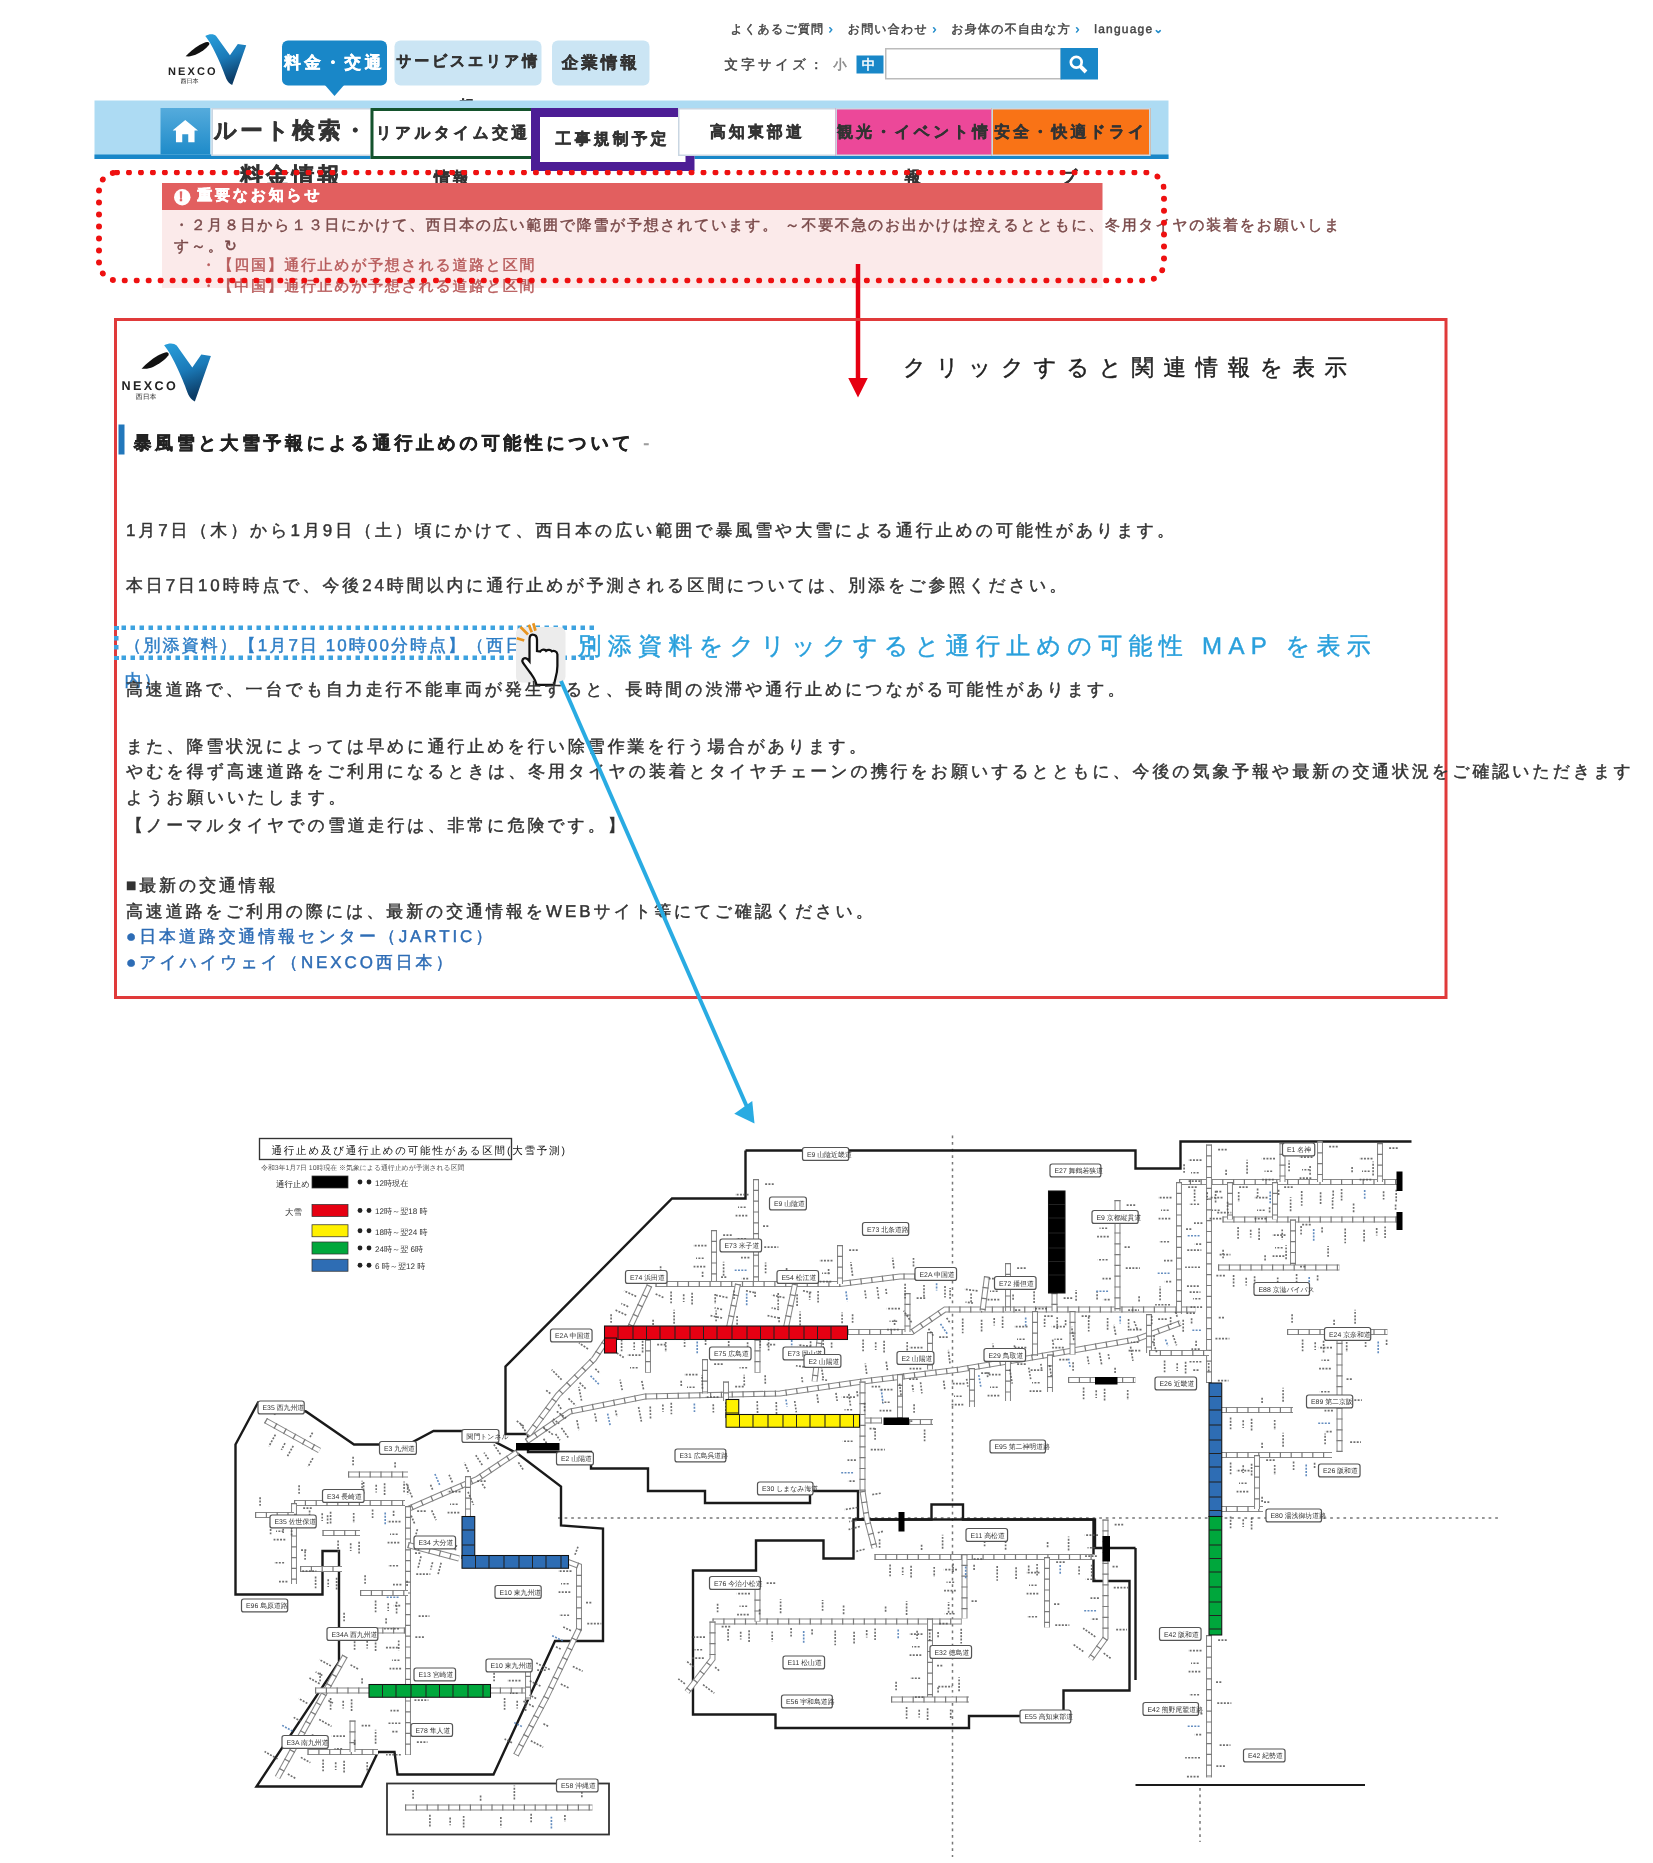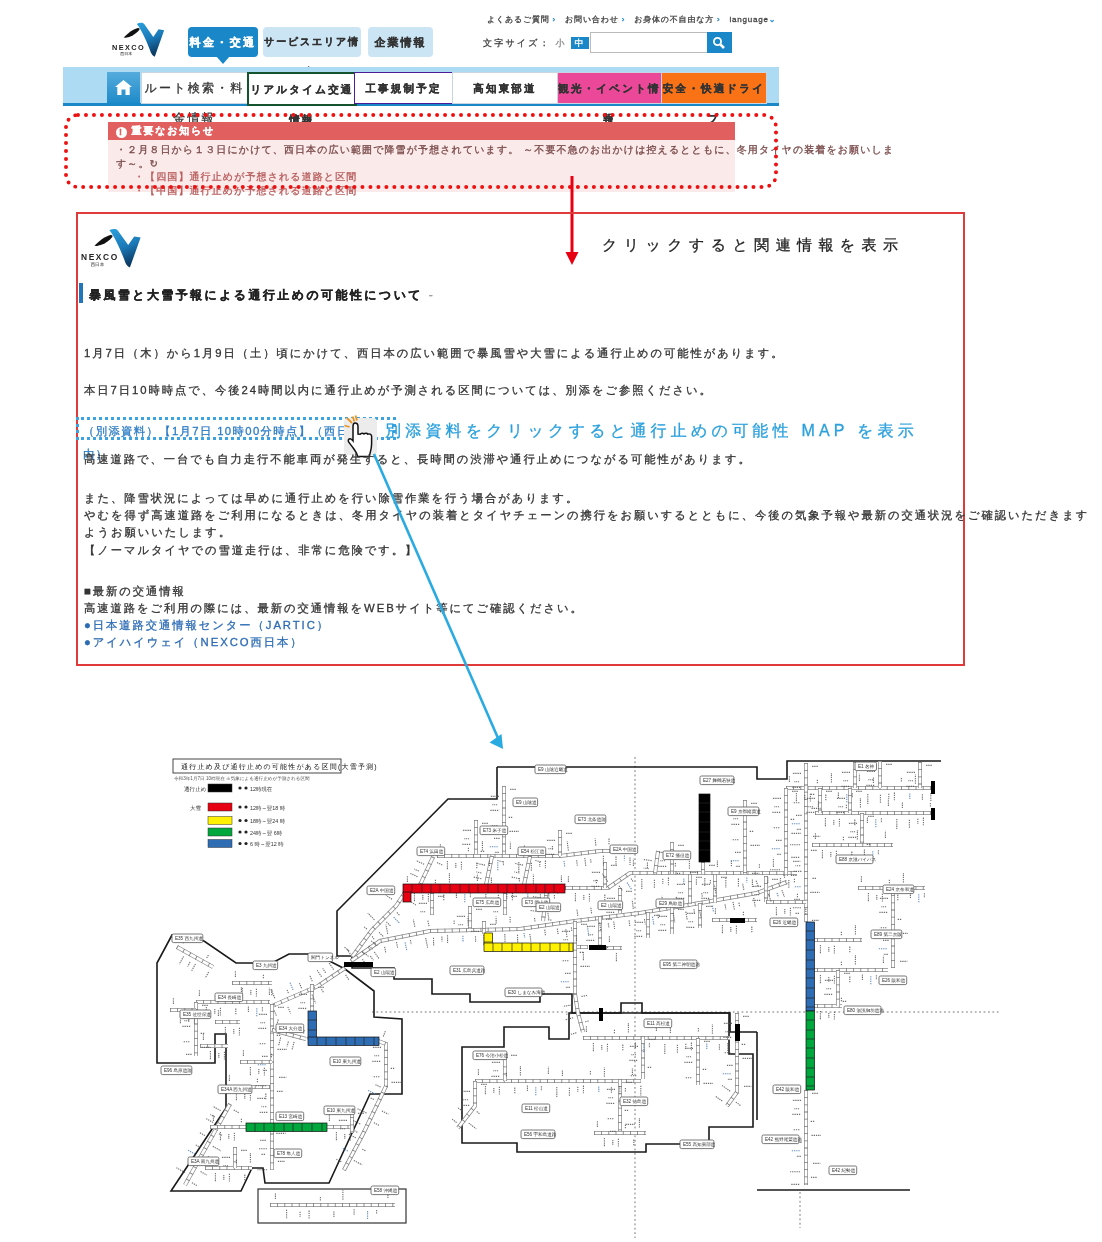--- a/index.html
+++ b/index.html
@@ -49,25 +49,25 @@
     <line x1="8.3" y1="8.3" x2="12" y2="12" stroke="#fff" stroke-width="2.6"></line>
   </svg>
 
 <div class="abs" style="left:63px;top:67px;width:716px;height:36px;background:#addbf3;border-bottom:3px solid #1987c8"></div>
 
 <div class="abs" style="left:107px;top:72px;width:33px;height:31px;background:linear-gradient(#55abdc,#1e8bc9)"></div>
 <svg class="abs" style="left:115px;top:80px" width="17" height="15" viewBox="0 0 17 15">
     <path fill="#fff" d="M8.5,0 L17,7 L14.7,7 L14.7,15 L10.5,15 L10.5,9.5 L6.5,9.5 L6.5,15 L2.3,15 L2.3,7 L0,7 Z"></path>
   </svg>
 
-<div class="abs" style="left:141px;top:72px;width:105px;height:30px;background:#fff;border:1px solid #c9d6e2;font-size:12px;letter-spacing:2.2px;font-weight:normal;color:#333;line-height:30px;text-align:center">ルート検索・料金情報</div>
+<div class="abs" style="left:141px;top:72px;width:105px;height:30px;background:#fff;border:1px solid #c9d6e2;font-size:15px;letter-spacing:2.2px;font-weight:bold;color:#333;line-height:30px;text-align:center">ルート検索・料金情報</div>
 
 <div class="abs" style="left:247px;top:72px;width:106px;height:30px;background:#fff;border:2px solid #14532d;font-size:10.5px;letter-spacing:2.2px;font-weight:bold;color:#333;line-height:30px;text-align:center">リアルタイム交通情報</div>
 
-<div class="abs" style="left:354px;top:72px;width:97px;height:30px;background:#fff;border:1px solid #4c1d95;font-size:10.5px;letter-spacing:2.2px;font-weight:bold;color:#333;line-height:30px;text-align:center">工事規制予定</div>
+<div class="abs" style="left:354px;top:72px;width:97px;height:30px;background:#fff;border:6px solid #4c1d95;font-size:10.5px;letter-spacing:2.2px;font-weight:bold;color:#333;line-height:30px;text-align:center">工事規制予定</div>
 
 <div class="abs" style="left:452px;top:72px;width:104px;height:30px;background:#fff;border:1px solid #c9d6e2;font-size:10.5px;letter-spacing:2.2px;font-weight:bold;color:#333;line-height:30px;text-align:center">高知東部道</div>
 
 <div class="abs" style="left:557px;top:72px;width:103px;height:30px;background:#ec4899;border:1px solid #c9d6e2;font-size:10.5px;letter-spacing:2.2px;font-weight:bold;color:#333;line-height:30px;text-align:center">観光・イベント情報</div>
 
 <div class="abs" style="left:661px;top:72px;width:104px;height:30px;background:#f97316;border:1px solid #c9d6e2;font-size:10.5px;letter-spacing:2.2px;font-weight:bold;color:#333;line-height:30px;text-align:center">安全・快適ドライブ</div>
 
 <div class="abs" style="left:108px;top:122px;width:627px;height:18px;background:#e25f5f;color:#fff;font-size:10px;letter-spacing:1.8px;font-weight:bold;line-height:18px;padding-left:8px;box-sizing:border-box"><span style="display:inline-block;width:11px;height:11px;background:#fff;color:#e25f5f;border-radius:50%;text-align:center;line-height:11px;font-size:9px;vertical-align:-1px">!</span> 重要なお知らせ</div>
 
 <div class="abs" style="left:108px;top:140px;width:627px;height:52px;background:#fbeaea"></div>

